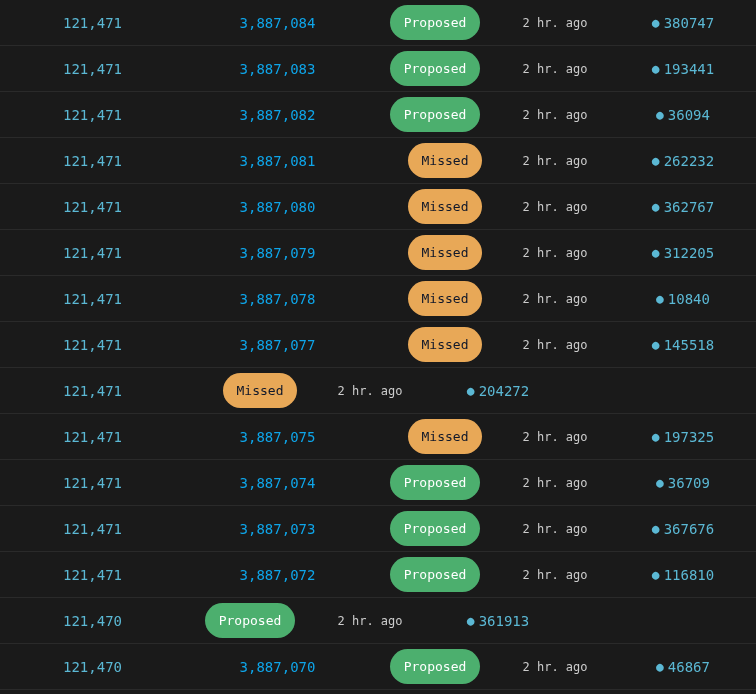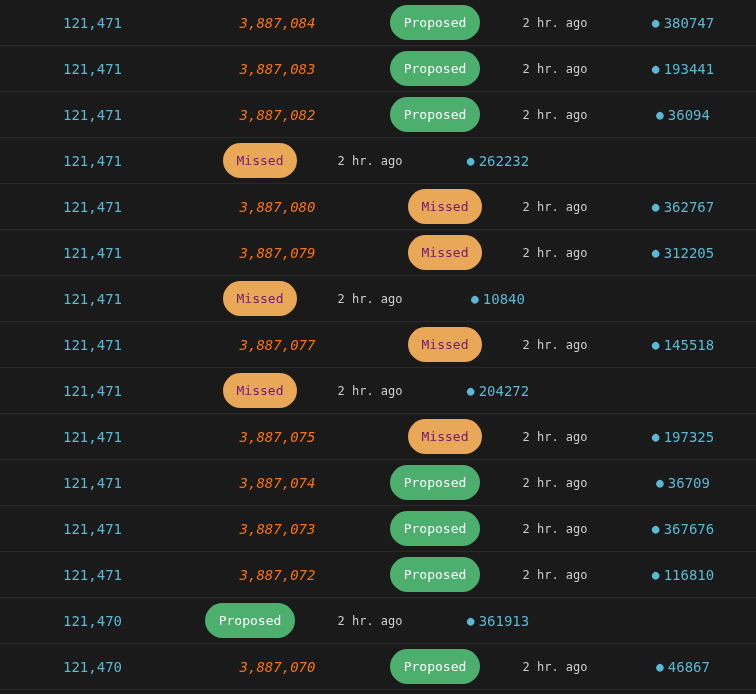--- a/index.html
+++ b/index.html
@@ -22,23 +22,22 @@
     }
     .col-block {
       width: 185px;
       text-align: center;
       color: #5bb8d4;
       font-size: 14px;
     }
     .col-slot {
       width: 185px;
       text-align: center;
-      color: #f97316;
-      font-size: 14px;
-      font-style: italic;
+      color: #0ea5e9;
+      font-size: 14px;
     }
     .col-status {
       width: 130px;
       text-align: center;
     }
     .col-time {
       width: 110px;
       text-align: center;
       color: #cccccc;
       font-size: 12px;
@@ -59,21 +58,21 @@
       border-radius: 20px;
       font-size: 13px;
       font-weight: 500;
     }
     .badge-proposed {
       background-color: #4caf6e;
       color: #fff;
     }
     .badge-missed {
       background-color: #e8a857;
-      color: #701a75;
+      color: #0f172a;
       margin-left: 20px;
     }
     .person-icon {
       font-size: 13px;
       color: #5bb8d4;
     }
   </style>
 </head>
 <body>
 
@@ -109,20 +108,21 @@
         <span class="badge badge-proposed">Proposed</span>
       </div>
       <div class="col-time">2 hr. ago</div>
       <div class="col-validator">
         <span class="person-icon">●</span>
         <span>36094</span>
       </div>
     </div>
     <div class="table-row">
       <div class="col-block">121,471</div>
+      <div class="col-slot">3,887,081</div>
       <div class="col-status">
         <span class="badge badge-missed">Missed</span>
       </div>
       <div class="col-time">2 hr. ago</div>
       <div class="col-validator">
         <span class="person-icon">●</span>
         <span>262232</span>
       </div>
     </div>
     <div class="table-row">
@@ -144,20 +144,21 @@
         <span class="badge badge-missed">Missed</span>
       </div>
       <div class="col-time">2 hr. ago</div>
       <div class="col-validator">
         <span class="person-icon">●</span>
         <span>312205</span>
       </div>
     </div>
     <div class="table-row">
       <div class="col-block">121,471</div>
+      <div class="col-slot">3,887,078</div>
       <div class="col-status">
         <span class="badge badge-missed">Missed</span>
       </div>
       <div class="col-time">2 hr. ago</div>
       <div class="col-validator">
         <span class="person-icon">●</span>
         <span>10840</span>
       </div>
     </div>
     <div class="table-row">

